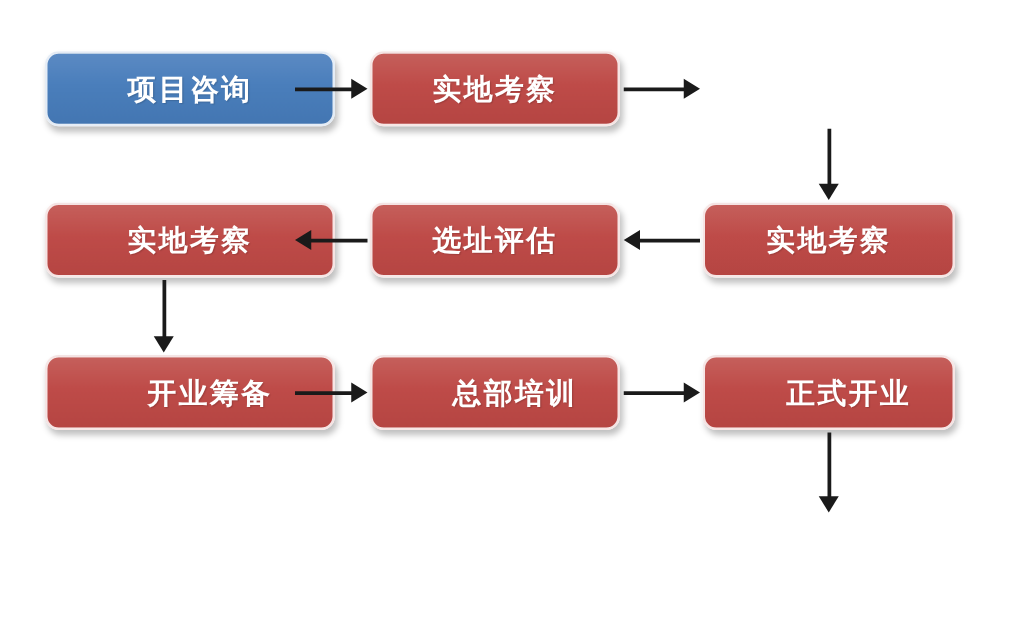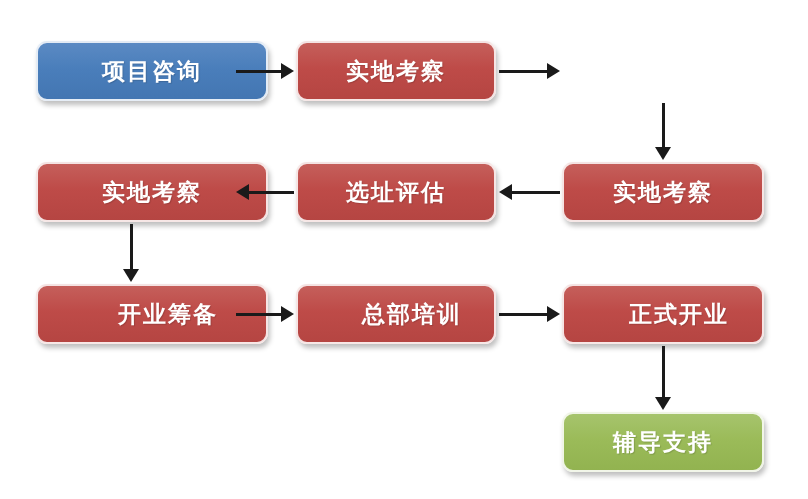--- a/index.html
+++ b/index.html
@@ -87,21 +87,20 @@
   <div class="node node-red c2 r1">实地考察</div>
 
   <div class="node node-red c3 r2">实地考察</div>
   <div class="node node-red c2 r2">选址评估</div>
   <div class="node node-red c1 r2">实地考察</div>
 
   <div class="node node-red c1 r3">开业筹备</div>
   <div class="node node-red c2 r3">总部培训</div>
   <div class="node node-red c3 r3">正式开业</div>
 
-  <div class="node node-green c3 r4">辅导支持</div>
 
   <div id="a1" class="arrow arrow-h arrow-right">
     <span class="shaft"></span>
     <span class="head"></span>
   </div>
   <div id="a2" class="arrow arrow-h arrow-right">
     <span class="shaft"></span>
     <span class="head"></span>
   </div>
   <div id="a3" class="arrow arrow-down">

